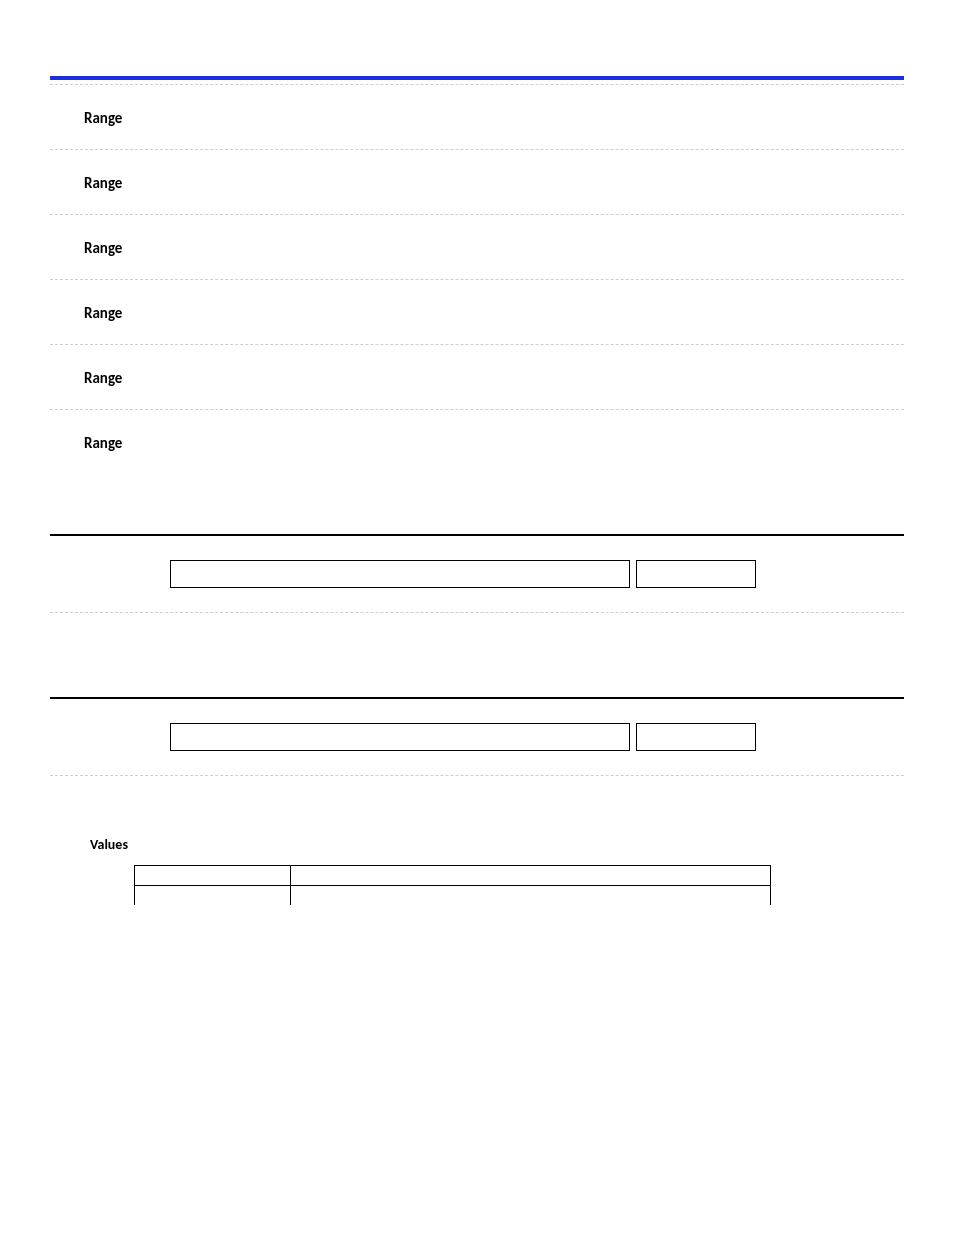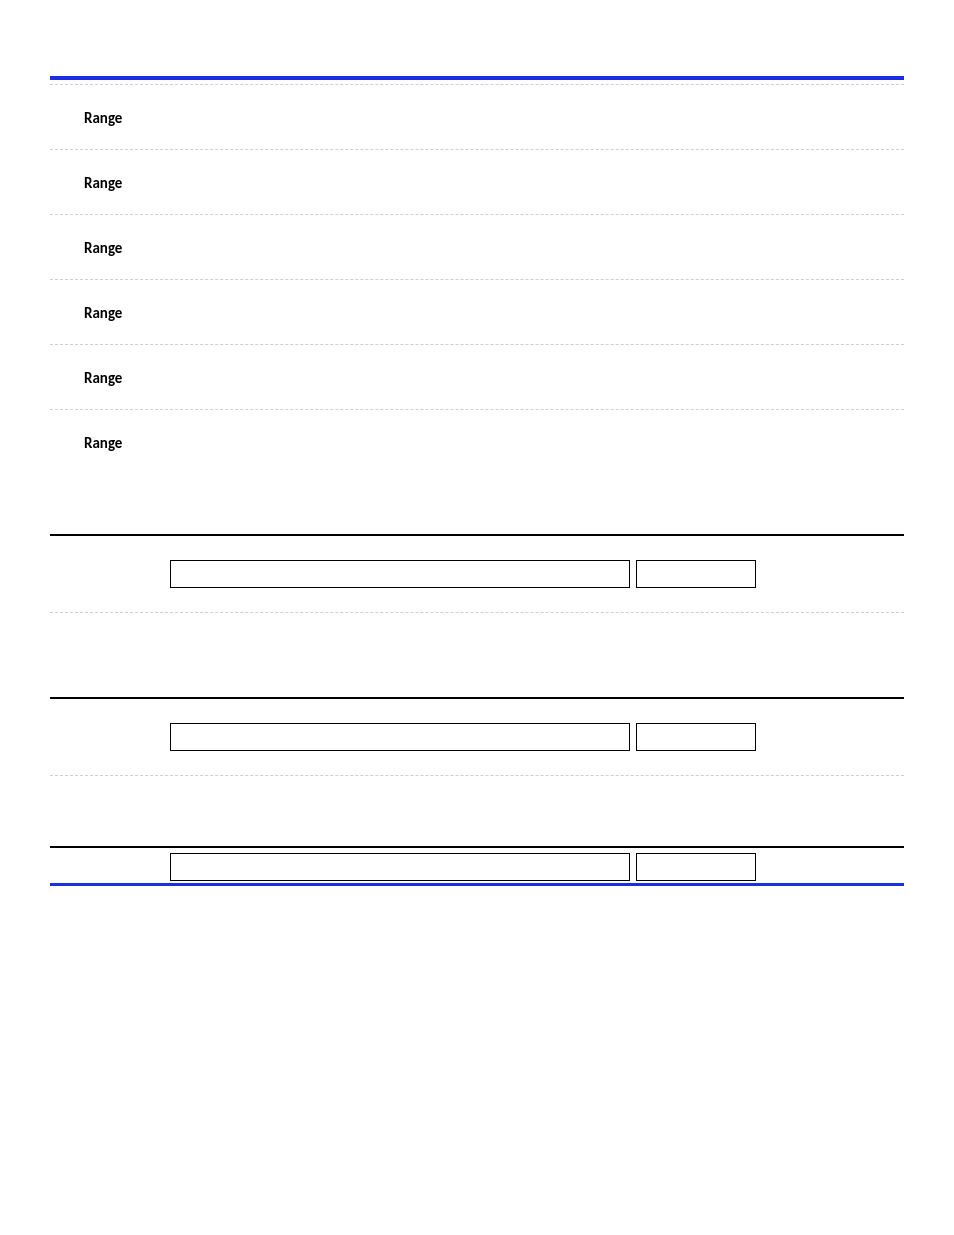--- a/index.html
+++ b/index.html
@@ -124,20 +124,35 @@
 
   <div style="height:84px"></div>
 
   <div class="solid-rule"></div>
   <div class="row-with-boxes">
     <div class="box-a"></div>
     <div class="box-b"></div>
   </div>
   <hr class="dash-sep mid-dash">
 
+  <div class="values-block">
+    <div class="values-title">Values</div>
+    <table class="mini-table">
+      <tbody>
+          <tr>
+        <td class="c1"></td>
+        <td class="c2"></td>
+      </tr>
+      <tr>
+        <td class="c1"></td>
+        <td class="c2"></td>
+      </tr>
+    </tbody>
+      </table>
+  </div>
 
   <div style="height:70px"></div>
 
   <div class="solid-rule"></div>
   <div class="last-row-wrap">
     <div class="box-a"></div>
     <div class="box-b"></div>
   </div>
   <div class="blue-rule"></div>
 

